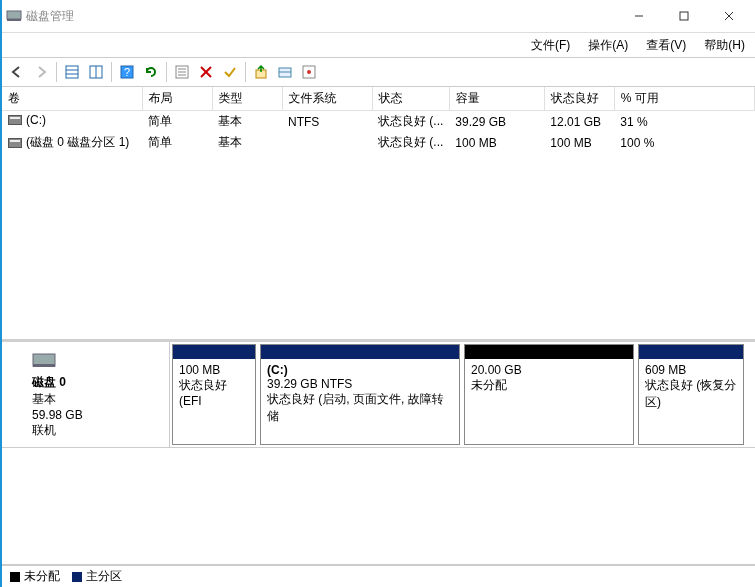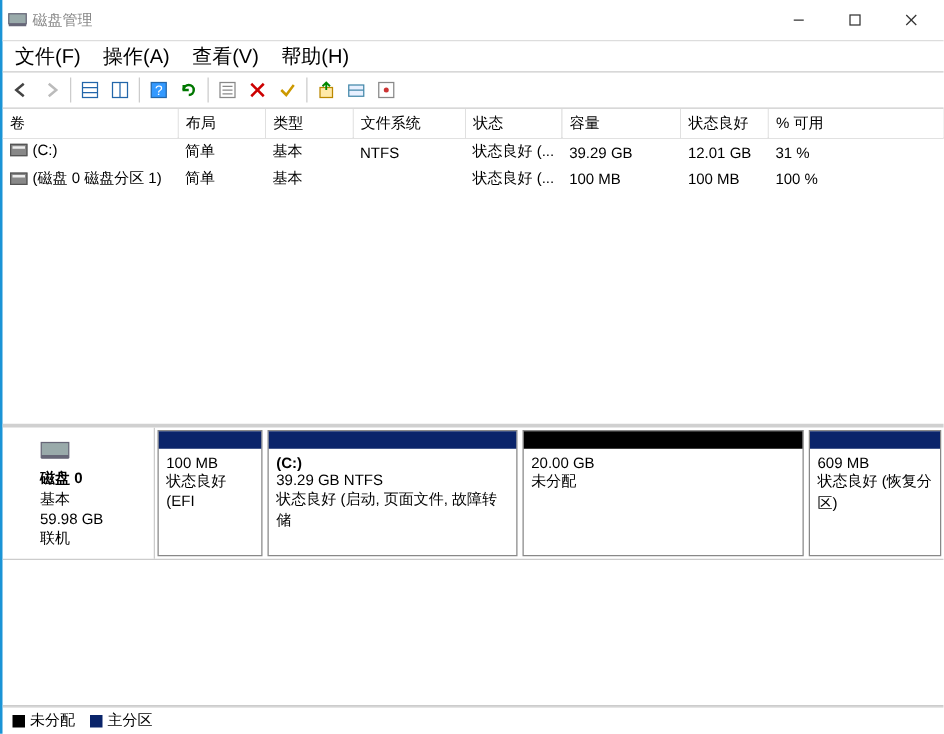--- a/index.html
+++ b/index.html
@@ -29,21 +29,22 @@
   .titlebar .win-btn {
     width:45px; height:26px; display:flex; align-items:center; justify-content:center;
     color:#555;
   }
   .menubar {
     height: 24px;
     display: flex;
     align-items: center;
     padding: 0 8px;
     gap: 14px;
-    font-size: 16px;
+    font-size: 12px;
+    justify-content: flex-end;
   }
   .menubar .menu-item { padding: 2px 2px; }
   .toolbar {
     height: 30px;
     display: flex;
     align-items: center;
     padding: 0 4px;
     border-top: 1px solid #ccc;
     border-bottom: 1px solid #ccc;
     gap: 2px;
@@ -329,21 +330,21 @@
         </div>
       </div>
       <div class="part" style="width:200px">
         <div class="pbar primary"></div>
         <div class="pbody">
           <div style="font-weight:bold">(C:)</div>
           <div>39.29 GB NTFS</div>
           <div>状态良好 (启动, 页面文件, 故障转储</div>
         </div>
       </div>
-      <div class="part" style="width:225px">
+      <div class="part" style="width:170px">
         <div class="pbar unalloc"></div>
         <div class="pbody">
           <div style="font-weight:bold"></div>
           <div>20.00 GB</div>
           <div>未分配</div>
         </div>
       </div>
       <div class="part" style="width:106px">
         <div class="pbar primary"></div>
         <div class="pbody">

